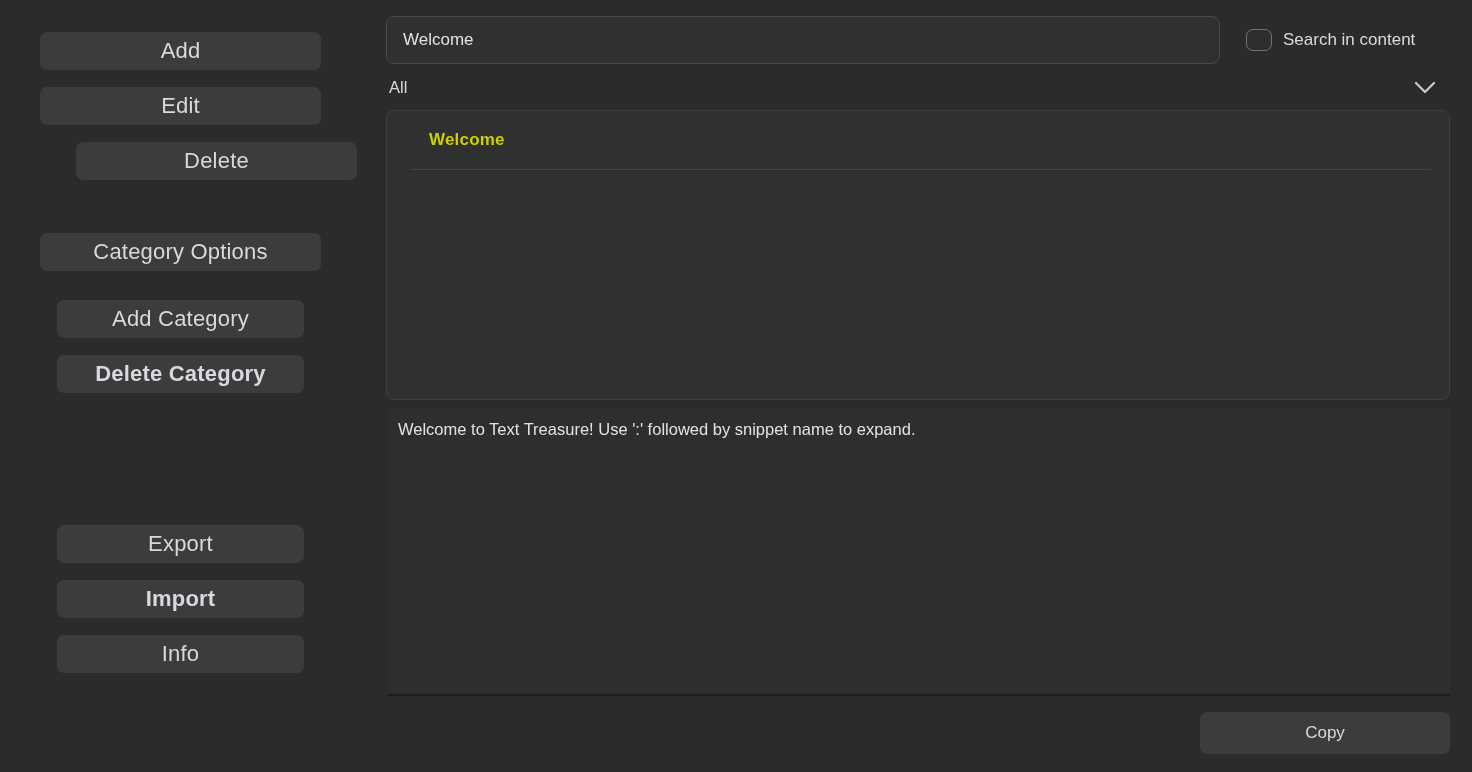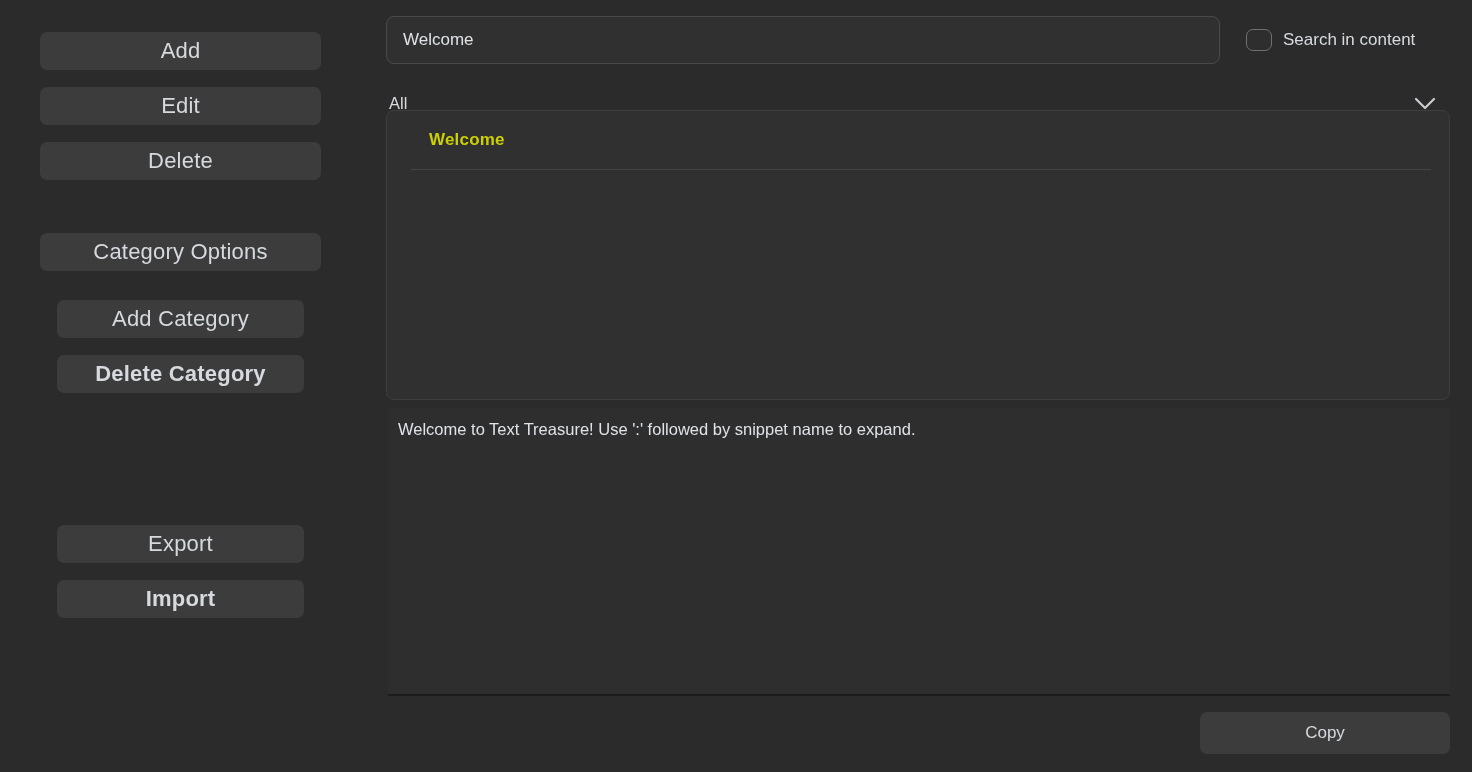--- a/index.html
+++ b/index.html
@@ -41,21 +41,21 @@
     padding: 0;
     cursor: pointer;
     white-space: nowrap;
     overflow: hidden;
   }
   .side-btn.wide  { left: 40px;  width: 281px; }
   .side-btn.inset { left: 57px;  width: 247px; }
 
   .btn-add      { top: 32px; }
   .btn-edit     { top: 87px; }
-  .btn-delete   { top: 142px; }
+  .btn-delete   { top: 142px; margin-left: 36px; }
 
   .btn-catopts  { top: 233px; }
   .btn-addcat   { top: 300px; }
   .btn-delcat   { top: 355px; font-weight: bold; }
 
   .btn-tools    { top: 457px; }
   .btn-export   { top: 525px; }
   .btn-import   { top: 580px; font-weight: bold; }
   .btn-info     { top: 635px; }
 
@@ -108,21 +108,20 @@
   
   #category-row {
     position: absolute;
     left: 386px; top: 70px;
     width: 1064px; height: 35px;
     display: flex;
     align-items: center;
     justify-content: space-between;
     cursor: pointer;
     background: transparent;
-    margin-top: 16px;
   }
   #category-value {
     color: #d8dce1;
     font-size: 16.5px;
     padding-left: 3px;
   }
   #category-chev {
     width: 22px; height: 13px;
     margin-right: 14px;
     flex: 0 0 auto;
@@ -208,20 +207,21 @@
 
     <button class="side-btn inset btn-addcat">Add Category</button>
 
     <button class="side-btn inset btn-delcat">Delete Category</button>
 
 
     <button class="side-btn inset btn-export">Export</button>
 
     <button class="side-btn inset btn-import">Import</button>
 
+    <button class="side-btn inset btn-info">Info</button>
   </div>
 
   <div id="search-row">
     <input id="search-input" type="text" placeholder="Search snippets..." value="Welcome" style="">
 
     <div id="searchin-wrap">
       <span id="searchin-box"></span>
       <span id="searchin-label">Search in content</span>
     </div>
   </div>

